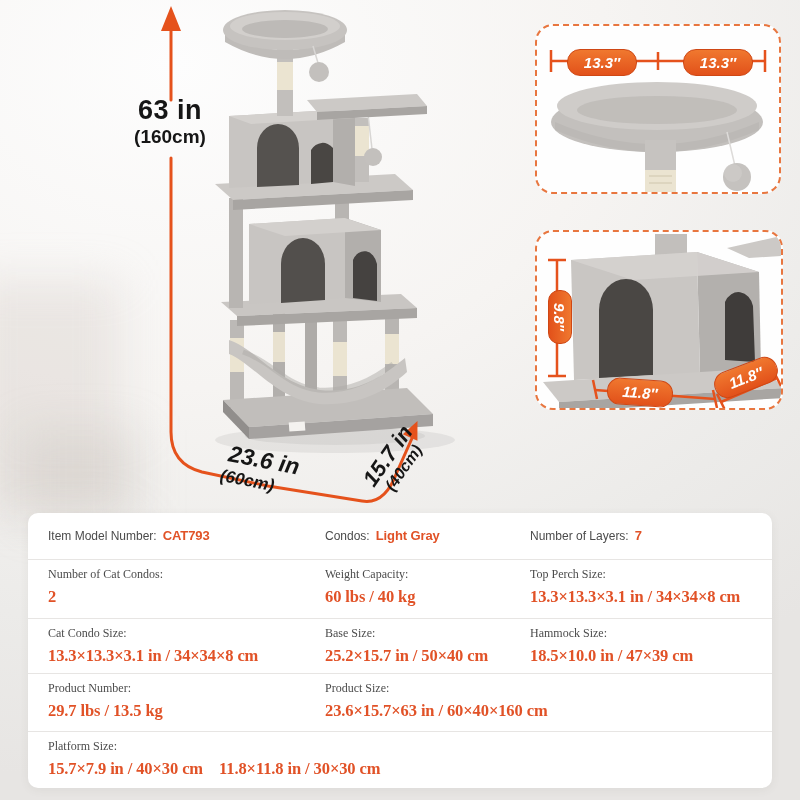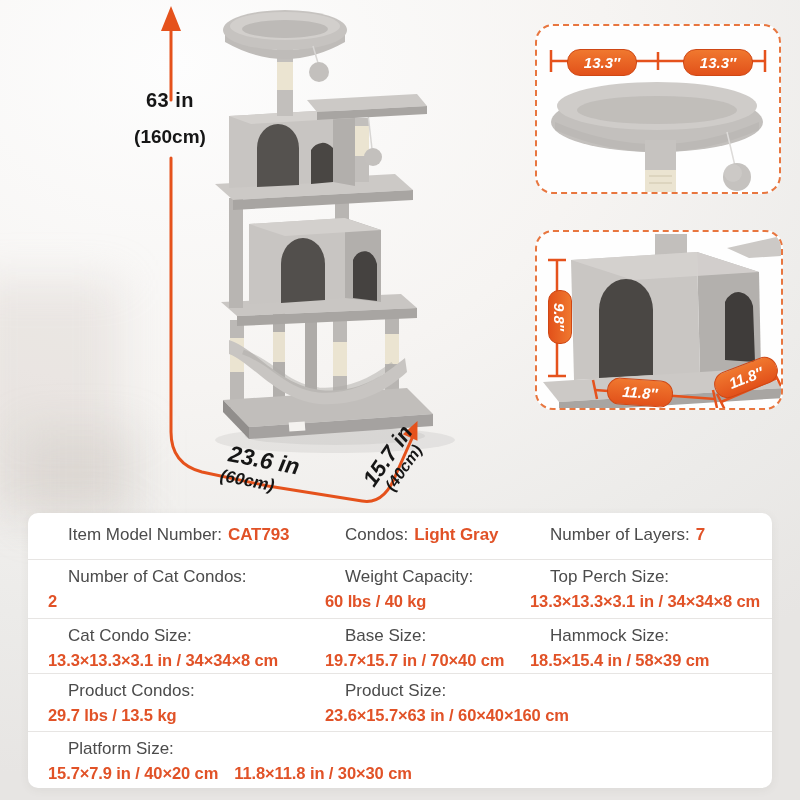--- a/index.html
+++ b/index.html
@@ -12,21 +12,21 @@
   .bg-blur{position:absolute;filter:blur(22px);pointer-events:none;}
   .bg-blur.b1{left:-30px;top:280px;width:150px;height:230px;background:rgba(205,196,190,.30);}
   .bg-blur.b2{left:20px;top:430px;width:120px;height:90px;background:rgba(190,182,176,.25);}
 
   svg{position:absolute;display:block;}
   .tree-svg{left:185px;top:2px;}
   .dim-svg{left:100px;top:0;}
 
   
   .dim{position:absolute;color:#161616;text-align:center;white-space:nowrap;}
-  .dim.h-imp{left:114px;top:89px;width:112px;font-size:20px;font-weight:bold;letter-spacing:.5px;}
+  .dim.h-imp{left:114px;top:95px;width:112px;font-size:27px;font-weight:bold;letter-spacing:.5px;}
   .dim.h-met{left:110px;top:126px;width:120px;font-size:19px;font-weight:bold;}
   .dim.rot{font-style:italic;font-weight:bold;}
   .dim.d-imp{left:208px;top:447px;width:112px;font-size:23px;transform:rotate(11deg);}
   .dim.d-met{left:195px;top:471px;width:104px;font-size:17px;transform:rotate(11deg);}
   .dim.w-imp{left:336px;top:443px;width:104px;font-size:22px;transform:rotate(-55deg);}
   .dim.w-met{left:358px;top:459px;width:92px;font-size:16px;transform:rotate(-55deg);}
 
   
   .inset{position:absolute;background:#fefefe;border:2px dashed #e8763f;border-radius:18px;
          box-sizing:border-box;overflow:hidden;}
@@ -40,30 +40,30 @@
   .pill.p-l{left:30px;top:23px;width:68px;height:25px;}
   .pill.p-r{left:146px;top:23px;width:68px;height:25px;}
   .pill.p-v{left:-4px;top:73px;width:52px;height:22px;transform:rotate(90deg);border-radius:11px;}
   .pill.p-f{left:70px;top:147px;width:64px;height:25px;transform:rotate(4deg);}
   .pill.p-s{left:176px;top:132px;width:64px;height:25px;transform:rotate(-21deg);}
 
   
   .spec-card{position:absolute;left:28px;top:513px;width:744px;height:275px;
              background:#ffffff;border-radius:10px;box-shadow:0 2px 10px rgba(90,80,70,.07);}
   .row{position:relative;box-sizing:border-box;}
-  .row + .row{border-top:1px solid #e7e5e3;}
+  .row + .row{border-top:1px solid #e7e5e3;font-family:Liberation Serif, serif;}
   .r1{height:46px;}
   .r2{height:59px;} .r3{height:55px;padding-left:7px;} .r4{height:58px;} .r5{height:40px;}
   .cell{position:absolute;top:0;white-space:nowrap;}
   .c1{left:20px;} .c2{left:297px;} .c3{left:502px;}
   .r1 .cell{top:12px;font-size:17px;}
   .stk .cell{top:7px;}
-  .lbl{color:#4b4b4b;font-size:17px;margin-left:20px;}
+  .lbl{color:#4b4b4b;font-size:12px;}
   .val{color:#e15227;font-weight:bold;font-size:16.5px;letter-spacing:-.1px;}
-  .r1 .val{margin-left:6px;font-size:17px;}
+  .r1 .val{margin-left:6px;font-size:13px;}
   .stk .lbl{display:block;}
   .stk .val{display:block;margin-top:5px;}
   .gap2{margin-left:16px;}
 </style>
 </head>
 <body>
 
 <div class="canvas">
 
   <div class="bg-blur b1"></div>
@@ -254,40 +254,40 @@
       </div>
     </div>
 
     <div class="row r3 stk">
       <div class="cell c1">
         <span class="lbl">Cat Condo Size:</span>
         <span class="val">13.3×13.3×3.1 in / 34×34×8 cm</span>
       </div>
       <div class="cell c2">
         <span class="lbl">Base Size:</span>
-        <span class="val">19.7×15.7 in / 70×40 cm</span>
+        <span class="val">25.2×15.7 in / 50×40 cm</span>
       </div>
       <div class="cell c3">
         <span class="lbl">Hammock Size:</span>
-        <span class="val">18.5×15.4 in / 58×39 cm</span>
+        <span class="val">18.5×10.0 in / 47×39 cm</span>
       </div>
     </div>
 
     <div class="row r4 stk">
       <div class="cell c1">
-        <span class="lbl">Product Condos:</span>
+        <span class="lbl">Product Number:</span>
         <span class="val">29.7 lbs / 13.5 kg</span>
       </div>
       <div class="cell c2">
         <span class="lbl">Product Size:</span>
         <span class="val">23.6×15.7×63 in / 60×40×160 cm</span>
       </div>
     </div>
 
     <div class="row r5 stk">
       <div class="cell c1">
         <span class="lbl">Platform Size:</span>
-        <span class="val"><span>15.7×7.9 in / 40×20 cm</span><span class="gap2">11.8×11.8 in / 30×30 cm</span></span>
+        <span class="val"><span>15.7×7.9 in / 40×30 cm</span><span class="gap2">11.8×11.8 in / 30×30 cm</span></span>
       </div>
     </div>
 
   </div>
 </div>
 
 </body></html>

